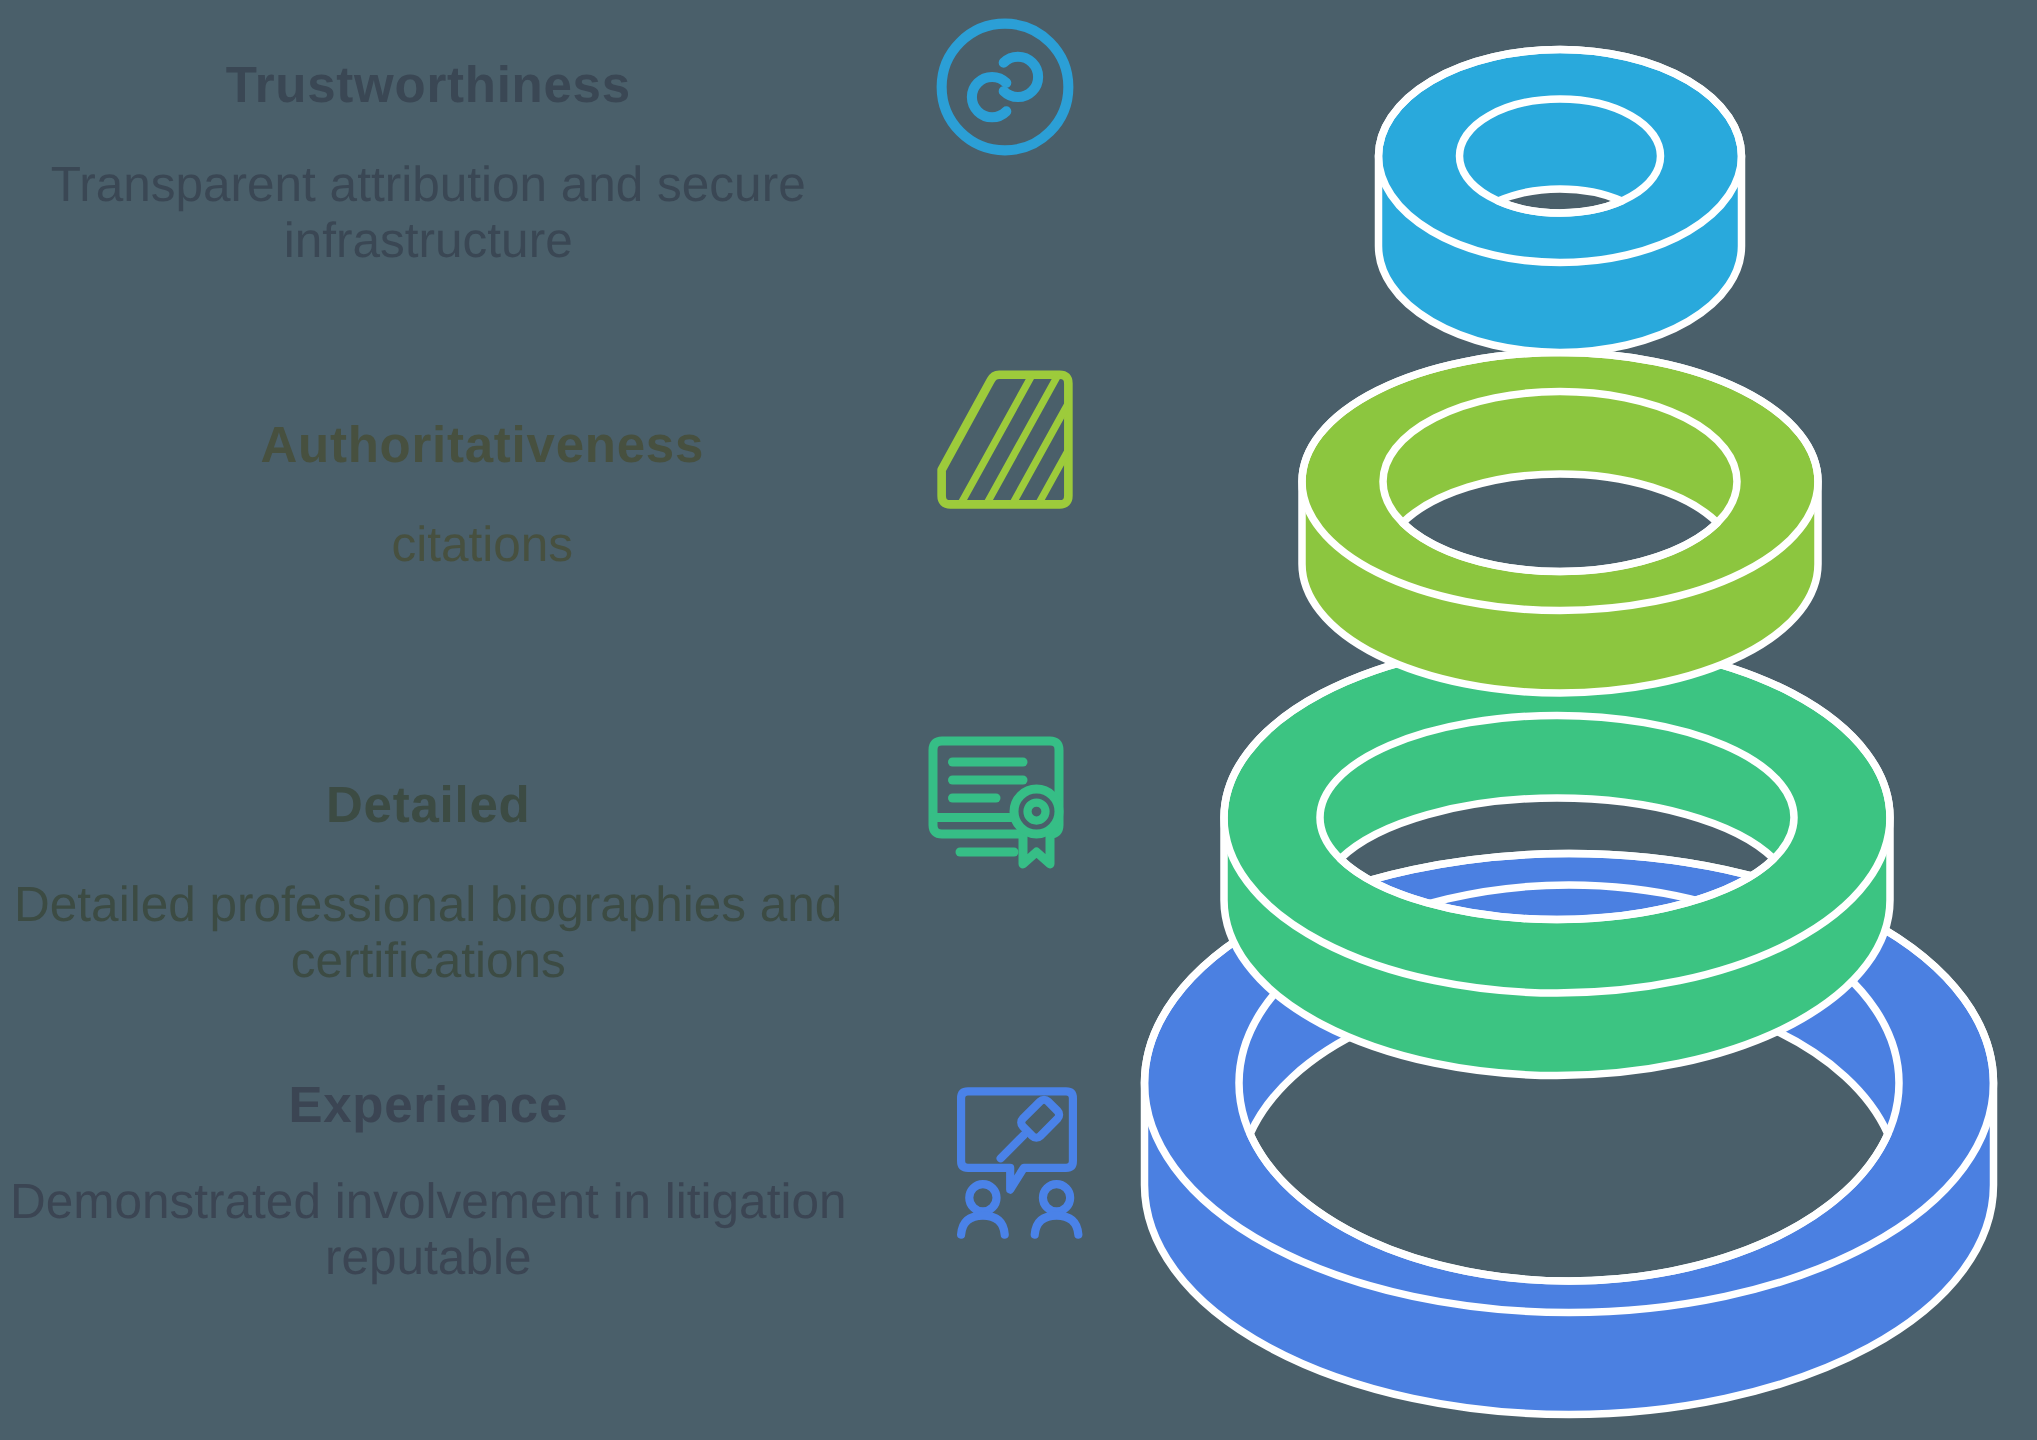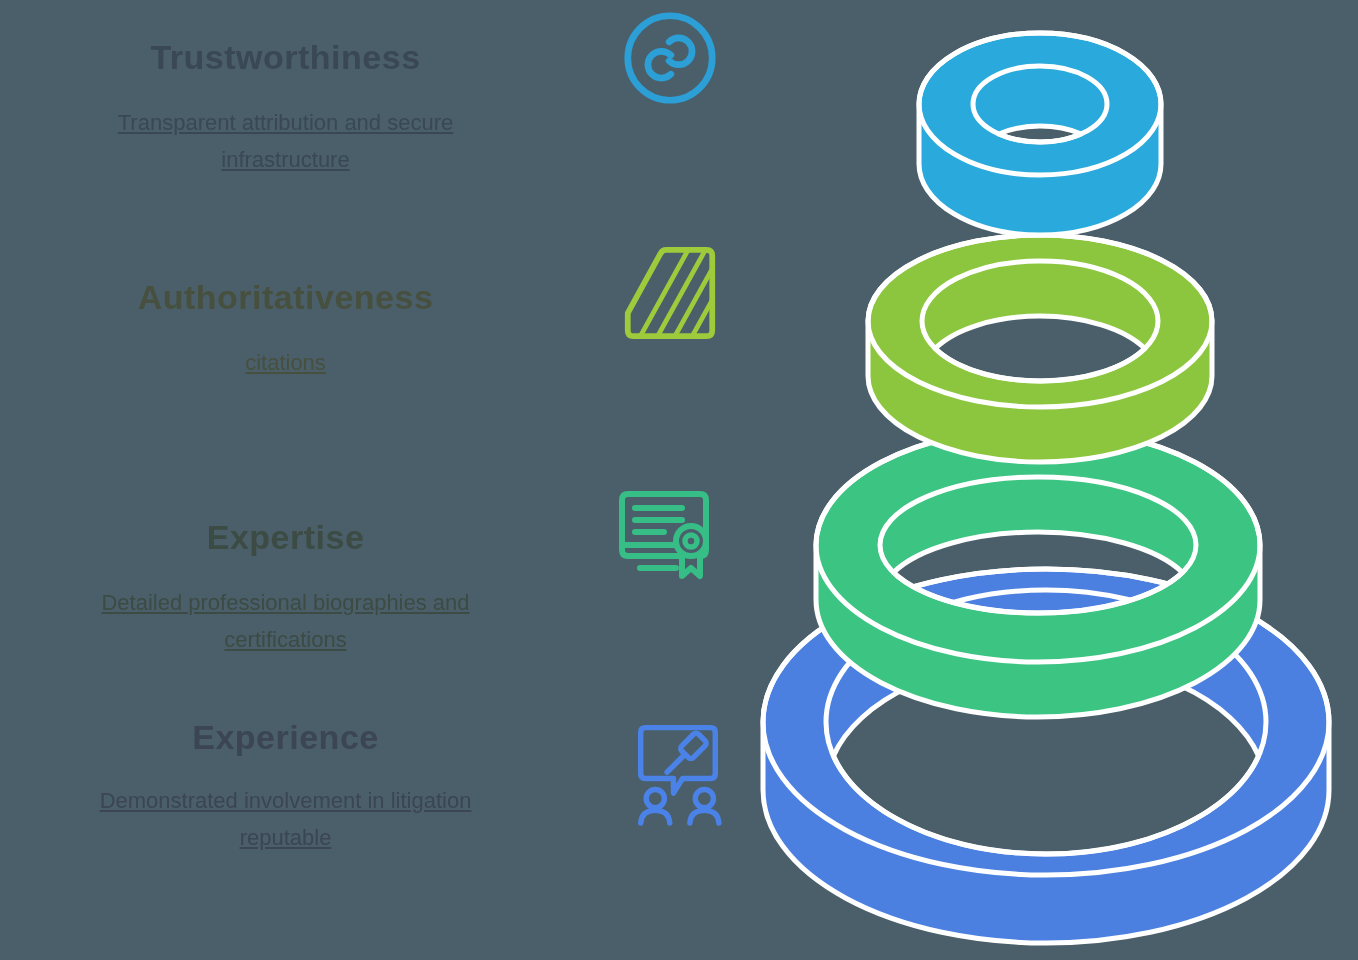--- a/index.html
+++ b/index.html
@@ -8,21 +8,21 @@
     font-family:"Liberation Sans",sans-serif;
   }
   .stage{position:absolute;inset:0;}
   .rings-canvas{position:absolute;left:0;top:0;}
   .section{position:absolute;left:0;width:571px;text-align:center;}
   .section .title{
     font-size:34px;font-weight:bold;line-height:42px;letter-spacing:.5px;
   }
   .section .desc{
     position:absolute;right:0;width:571px;
-    font-size:22px;line-height:37px;font-weight:400;text-decoration:underline;
+    font-size:33px;line-height:37px;font-weight:400;
   }
   .desc-line{display:block;}
   #sec-0{top:36px;}  #sec-0 .desc{top:68px;}
   #sec-1{top:276px;} #sec-1 .desc{top:68px;}
   #sec-2{top:516px;} #sec-2 .desc{top:68px;}
   #sec-3{top:716px;} #sec-3 .desc{top:66px;}
   .icon{position:absolute;}
   #icon-0{left:622px;top:10px;}
   #icon-1{left:622px;top:246px;}
   #icon-2{left:618px;top:484px;}
@@ -67,21 +67,21 @@
     </div>
   </div>
   <div class="icon" id="icon-0" style="color: rgb(43, 159, 214);">
     <svg width="96" height="96" viewBox="0 0 100 100" fill="none" stroke="currentColor" stroke-linecap="round" stroke-linejoin="round">
       <circle cx="50" cy="50" r="44" stroke-width="7"></circle>
       <path stroke-width="7" d="M 50.9 66.9 A 14 14 0 1 1 50.9 47.1"></path>
       <path stroke-width="7" d="M 49.1 33.1 A 14 14 0 1 1 49.1 52.9"></path>
     </svg>
   </div>
 
-  <div class="section" id="sec-1" style="color: rgb(71, 80, 63);">
+  <div class="section" id="sec-1" style="color: rgb(71, 80, 63); padding-left: 36px;">
     <div class="title">Authoritativeness</div>
     <div class="desc">
       <span class="desc-line">citations</span>
     </div>
   </div>
   <div class="icon" id="icon-1" style="color: rgb(157, 203, 59);">
     <svg width="96" height="96" viewBox="0 0 100 100" fill="none" stroke="currentColor" stroke-linecap="round" stroke-linejoin="round">
       <defs>
         <clipPath id="stripe-clip">
           <path d="M 46 4 L 88 4 Q 94 4 94 10 L 94 88 Q 94 94 88 94 L 12 94 Q 6 94 6 88 L 6 70 L 40 8 Q 42 4 46 4 Z"></path>
@@ -91,21 +91,21 @@
       <g clip-path="url(#stripe-clip)" stroke-width="5">
         <line x1="18" y1="96" x2="70" y2="2"></line>
         <line x1="36" y1="96" x2="88" y2="2"></line>
         <line x1="54" y1="96" x2="106" y2="2"></line>
         <line x1="72" y1="96" x2="124" y2="2"></line>
       </g>
     </svg>
   </div>
 
   <div class="section" id="sec-2" style="color: rgb(60, 75, 67);">
-    <div class="title">Expertise</div>
+    <div class="title">Detailed</div>
     <div class="desc">
       <span class="desc-line">Detailed professional biographies and</span>
       <span class="desc-line">certifications</span>
     </div>
   </div>
   <div class="icon" id="icon-2" style="color: rgb(54, 190, 134);">
     <svg width="100" height="100" viewBox="0 0 100 100" fill="none" stroke="currentColor" stroke-linecap="round" stroke-linejoin="round">
       <path stroke-width="6" d="M 10 10 L 82 10 Q 88 10 88 16 L 88 56 L 88 66 Q 88 72 82 72 L 10 72 Q 4 72 4 66 L 4 16 Q 4 10 10 10 Z"></path>
       <line stroke-width="6" x1="17" y1="24" x2="64" y2="24"></line>
       <line stroke-width="6" x1="17" y1="36" x2="64" y2="36"></line>

